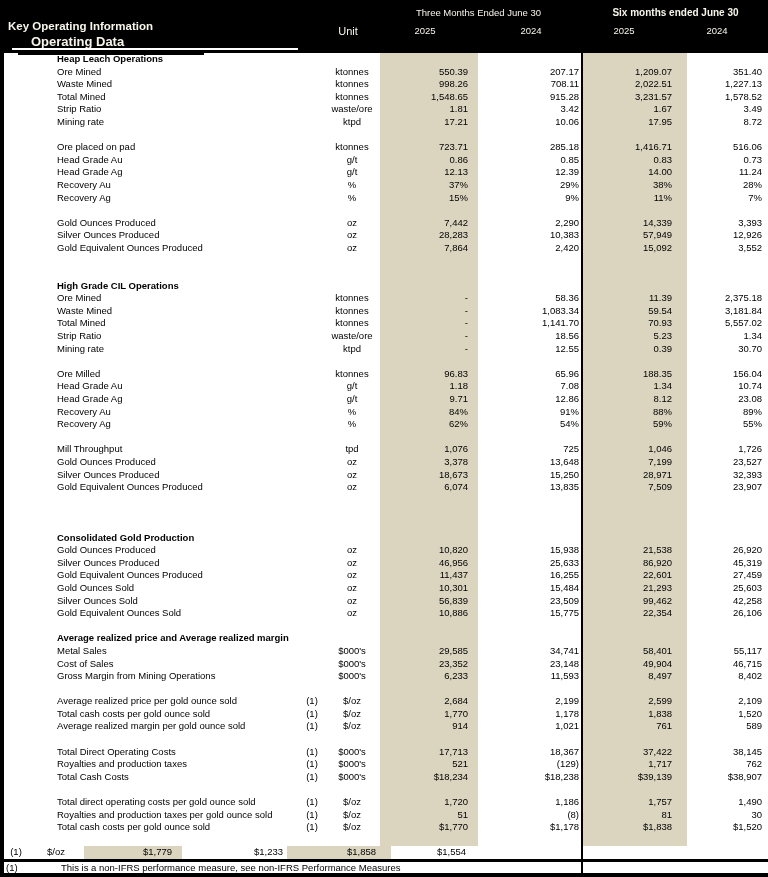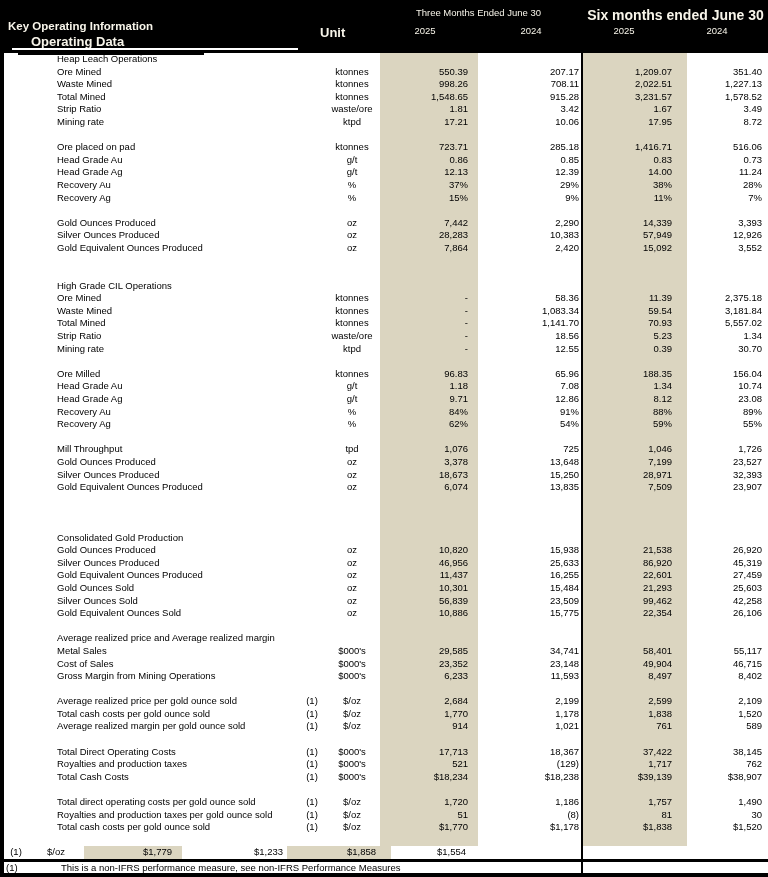--- a/index.html
+++ b/index.html
@@ -5,36 +5,36 @@
   html,body{margin:0;padding:0;background:#888;}
   #page{position:relative;width:768px;height:877px;background:#ffffff;
         font-family:"Liberation Sans",sans-serif;color:#000;overflow:hidden;}
 
   
   #hdr{position:absolute;left:0;top:0;width:768px;height:53px;background:#000;}
   .hwhite{color:#f8f5ea;position:absolute;white-space:nowrap;}
   #hdr-title{left:8px;top:20px;font-size:11.5px;font-weight:bold;}
   #hdr-sub{left:31px;top:34px;font-size:13px;font-weight:bold;}
   #hdr-sub-underline{position:absolute;left:12px;top:48px;width:286px;height:2px;background:#fff;}
-  #hdr-unit{left:320px;top:25px;width:56px;text-align:left;font-size:13px;font-weight:bold;}
+  #hdr-unit{left:320px;top:25px;width:56px;text-align:center;font-size:11px;font-weight:normal;}
   #hdr-g1{left:374px;top:7px;width:209px;text-align:center;font-size:9.5px;font-weight:normal;}
-  #hdr-g2{left:583px;top:7px;width:185px;text-align:center;font-size:14px;font-weight:bold;}
+  #hdr-g2{left:583px;top:7px;width:185px;text-align:center;font-size:10px;font-weight:bold;}
   .hyear{top:25px;font-size:9.5px;font-weight:normal;text-align:center;}
   #y1{left:374px;width:102px;} #y2{left:480px;width:102px;}
   #y3{left:583px;width:82px;}  #y4{left:672px;width:90px;}
 
   
   #left-border{position:absolute;left:0;top:0;width:4px;height:877px;background:#000;}
   
   #top-rule{position:absolute;left:18px;top:53px;width:186px;height:2px;background:#000;}
 
   
   #tbody{position:absolute;left:4px;top:53px;width:764px;}
   .row{display:flex;height:12.6px;line-height:12.6px;font-size:9.5px;}
-  .row.section .label{font-weight:normal;}
+  .row.section .label{font-weight:bold;}
   .cell{height:100%;overflow:hidden;white-space:nowrap;box-sizing:border-box;}
   .label{width:296px;padding-left:53px;text-align:left;}
   .fn{width:24px;text-align:center;}
   .unit{width:56px;text-align:center;}
   .v1{width:98px;text-align:right;padding-right:10px;}
   .v2{width:105px;text-align:right;padding-right:4px;}
   .v3{width:104px;text-align:right;padding-right:15px;}
   .v4{width:81px;text-align:right;padding-right:6px;}
   .v1,.v3{background:var(--shade);}
 

